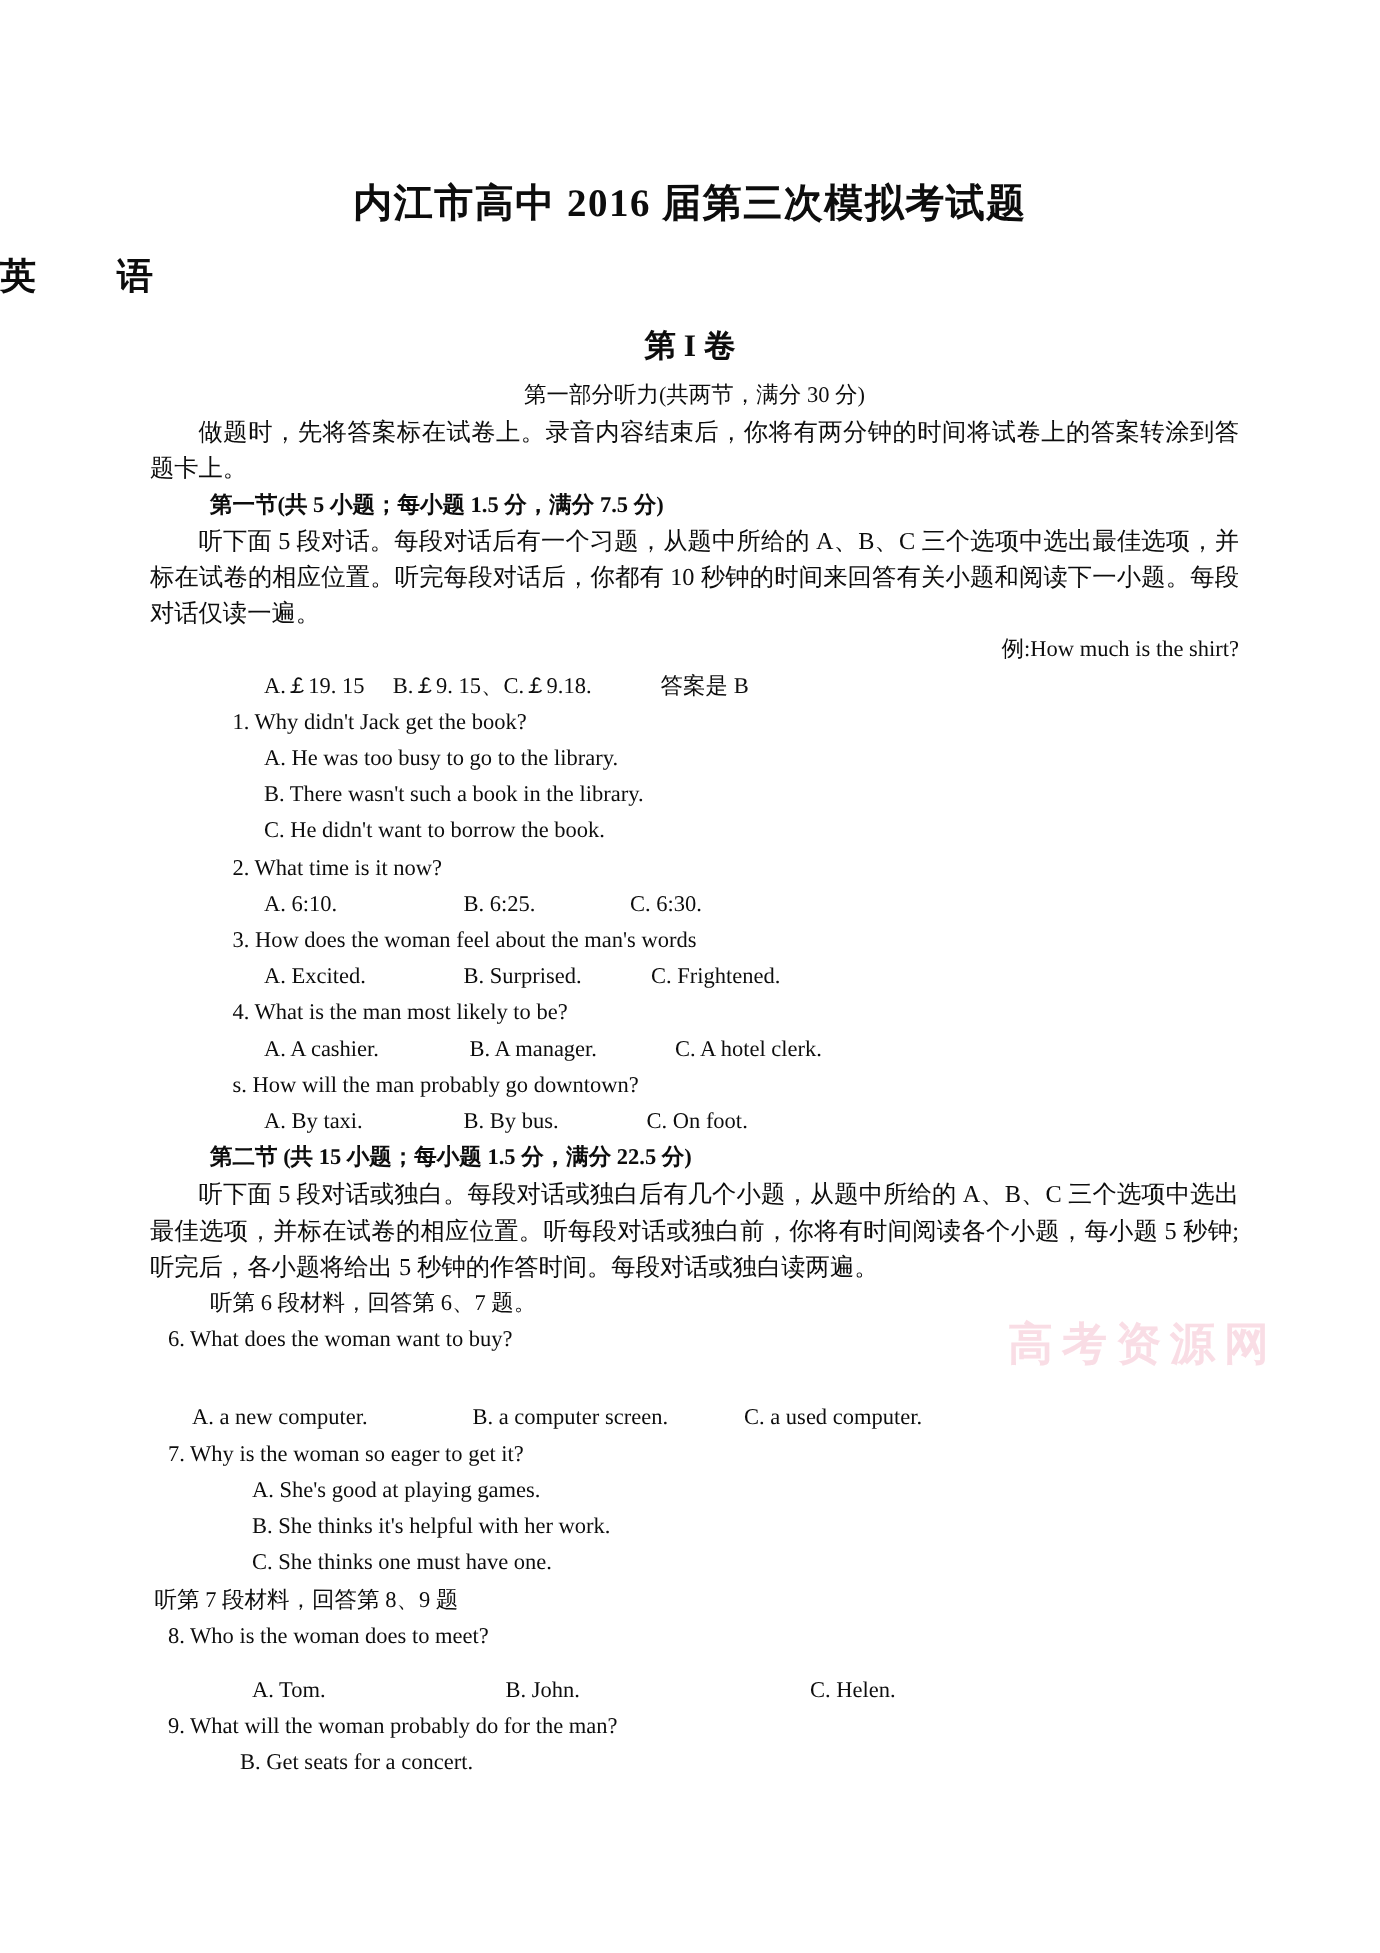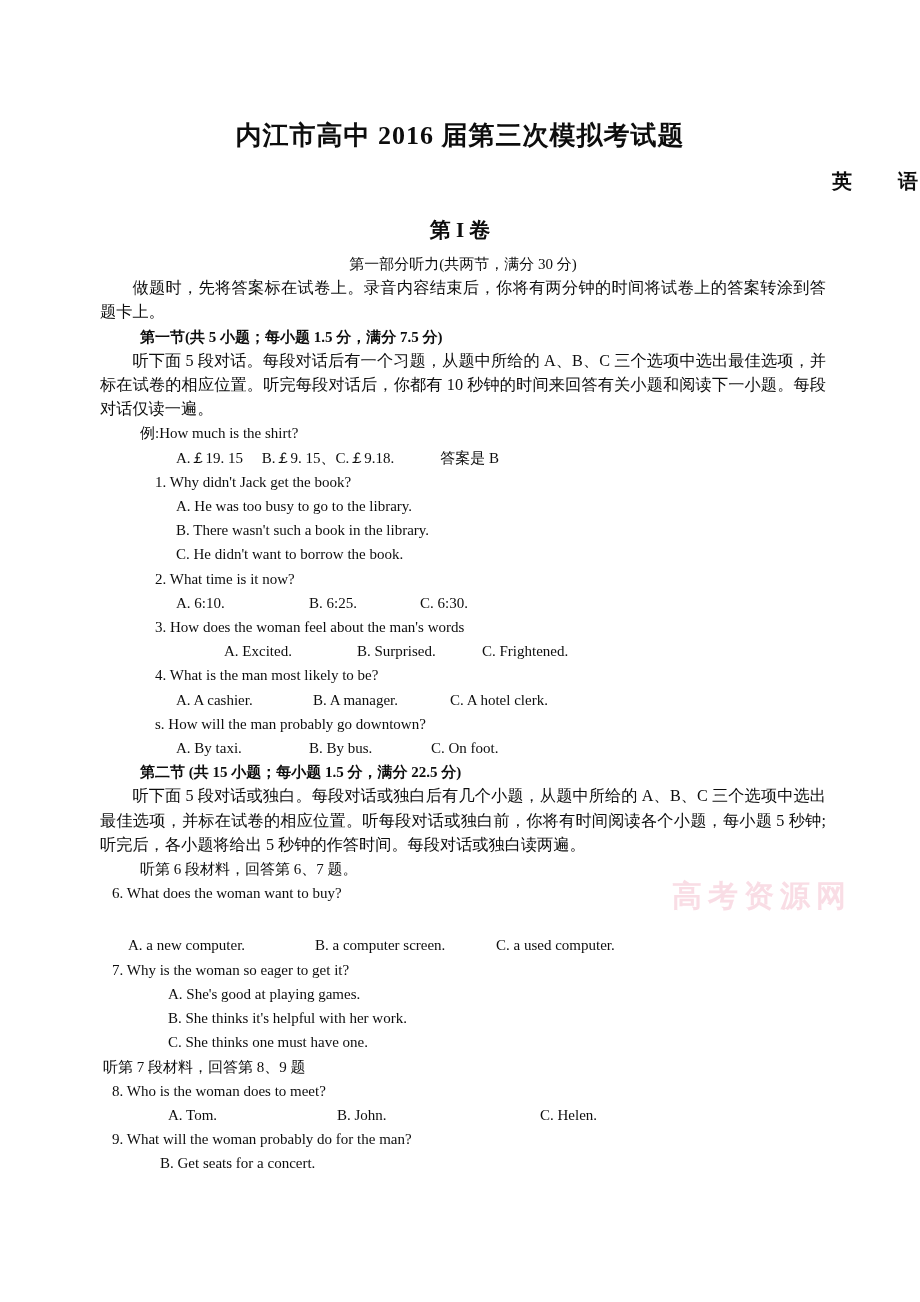--- a/index.html
+++ b/index.html
@@ -47,22 +47,22 @@
     width: 920px;
     text-align: center;
     font-size: 26px;
     font-weight: 700;
     letter-spacing: 1px;
   }
   .subject-title {
     position: absolute;
     left: 0; top: 168px;
     width: 920px;
-    text-align: right;
-    font-size: 20px;
+    text-align: left;
+    font-size: 24px;
     font-weight: 700;
     letter-spacing: 2px;
   }
   .paper-no {
     position: absolute;
     left: 0; top: 216px;
     width: 920px;
     text-align: center;
     font-size: 21px;
     font-weight: 700;
@@ -85,21 +85,21 @@
     font-size: 16.2px;
     line-height: 24.2px;
     text-align: justify;
     text-justify: inter-ideograph;
   }
   .para.indent { text-indent: 2em; }
 
   .center { text-align: center; white-space: nowrap; }
   .bold { font-weight: 700; }
 
-  .ind1 { padding-left: 40px; }   
+  .ind1 { padding-left: 40px; text-align: right; }   
   .ind-q { padding-left: 55px; }  
   .ind-o { padding-left: 76px; }  
   .ind-q2 { padding-left: 12px; } 
   .ind-o2 { padding-left: 32px; } 
   .ind-o3 { padding-left: 60px; } 
   .ind-o4 { padding-left: 68px; }
   .ind-o5 { padding-left: 28px; }
   .ind-m { padding-left: 3px; }   
   .ind-m2 { padding-left: 40px; }
 
@@ -133,21 +133,21 @@
 
     <div class="line ind-q"><span>1.</span> <span>Why didn't Jack get the book?</span></div>
     <div class="line ind-o">A. He was too busy to go to the library.</div>
     <div class="line ind-o">B. There wasn't such a book in the library.</div>
     <div class="line ind-o">C. He didn't want to borrow the book.</div>
 
     <div class="line ind-q"><span>2.</span> <span>What time is it now?</span></div>
     <div class="line ind-o opt-row"><span class="oc" style="display:inline-block;width:133px;">A. 6:10.</span><span class="oc" style="display:inline-block;width:111px;">B. 6:25.</span><span>C. 6:30.</span></div>
 
     <div class="line ind-q"><span>3.</span> <span>How does the woman feel about the man's words</span></div>
-    <div class="line ind-o opt-row"><span style="display:inline-block;width:133px;margin-left:48px;">A. Excited.</span><span style="display:inline-block;width:125px;">B. Surprised.</span><span>C. Frightened.</span></div>
+    <div class="line ind-o opt-row"><span style="display:inline-block;width:133px;">A. Excited.</span><span style="display:inline-block;width:125px;">B. Surprised.</span><span>C. Frightened.</span></div>
 
     <div class="line ind-q"><span>4.</span> <span>What is the man most likely to be?</span></div>
     <div class="line ind-o opt-row"><span style="display:inline-block;width:137px;">A. A cashier.</span><span style="display:inline-block;width:137px;">B. A manager.</span><span>C. A hotel clerk.</span></div>
 
     <div class="line ind-q"><span>s.</span> <span>How will the man probably go downtown?</span></div>
     <div class="line ind-o opt-row"><span style="display:inline-block;width:133px;">A. By taxi.</span><span style="display:inline-block;width:122px;">B. By bus.</span><span>C. On foot.</span></div>
 
     <div class="line bold" style="padding-left:40px;">第二节 (共 15 小题；每小题 1.5 分，满分 22.5 分)</div>
 
     <div class="para indent">听下面 5 段对话或独白。每段对话或独白后有几个小题，从题中所给的 A、B、C 三个选项中选出最佳选项，并标在试卷的相应位置。听每段对话或独白前，你将有时间阅读各个小题，每小题 5 秒钟;听完后，各小题将给出 5 秒钟的作答时间。每段对话或独白读两遍。</div>
@@ -158,19 +158,19 @@
     <div class="line ind-o5 opt-row"><span style="display:inline-block;width:187px;margin-top:28px;">A. a new computer.</span><span style="display:inline-block;width:181px;">B. a computer screen.</span><span>C. a used computer.</span></div>
 
     <div class="line ind-q2"><span>7.</span> <span>Why is the woman so eager to get it?</span></div>
     <div class="line ind-o4">A. She's good at playing games.</div>
     <div class="line ind-o4">B. She thinks it's helpful with her work.</div>
     <div class="line ind-o4">C. She thinks one must have one.</div>
 
     <div class="line ind-m">听第 7 段材料，回答第 8、9 题</div>
 
     <div class="line ind-q2"><span>8.</span> <span>Who is the woman does to meet?</span></div>
-    <div class="line ind-o4 opt-row"><span style="display:inline-block;width:169px;">A. Tom.</span><span style="display:inline-block;width:203px;">B. John.</span><span>C. Helen.</span></div>
+    <div class="line ind-o4 opt-row"><span style="display:inline-block;width:169px;">A. Tom.</span><span style="display:inline-block;width:203px;margin-top:12px;">B. John.</span><span>C. Helen.</span></div>
 
     <div class="line ind-q2"><span>9.</span> <span>What will the woman probably do for the man?</span></div>
     <div class="line ind-o3">B. Get seats for a concert.</div>
 
   </div>
 </div>
 
 </body></html>

